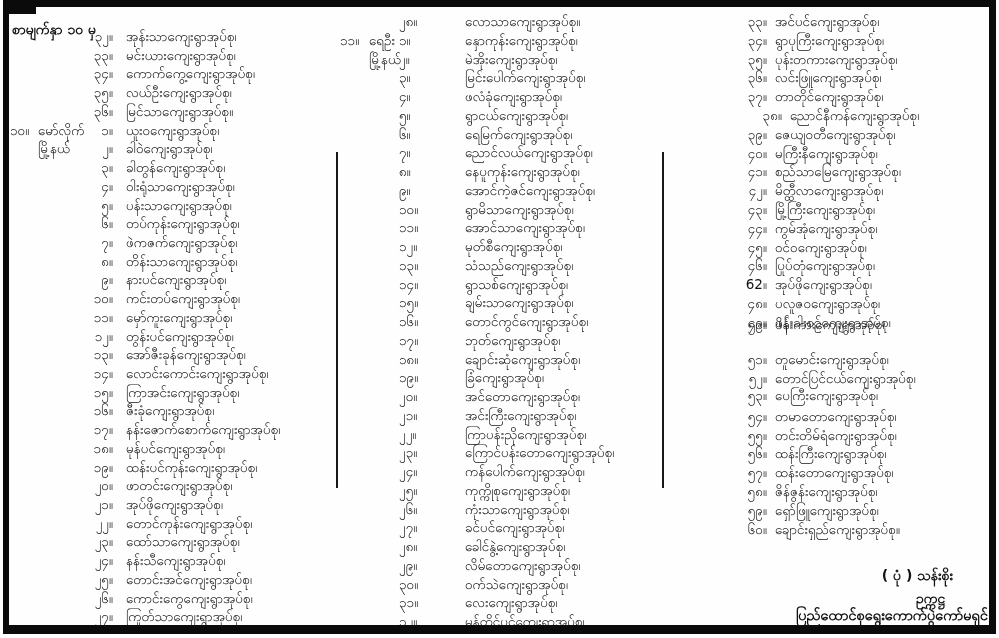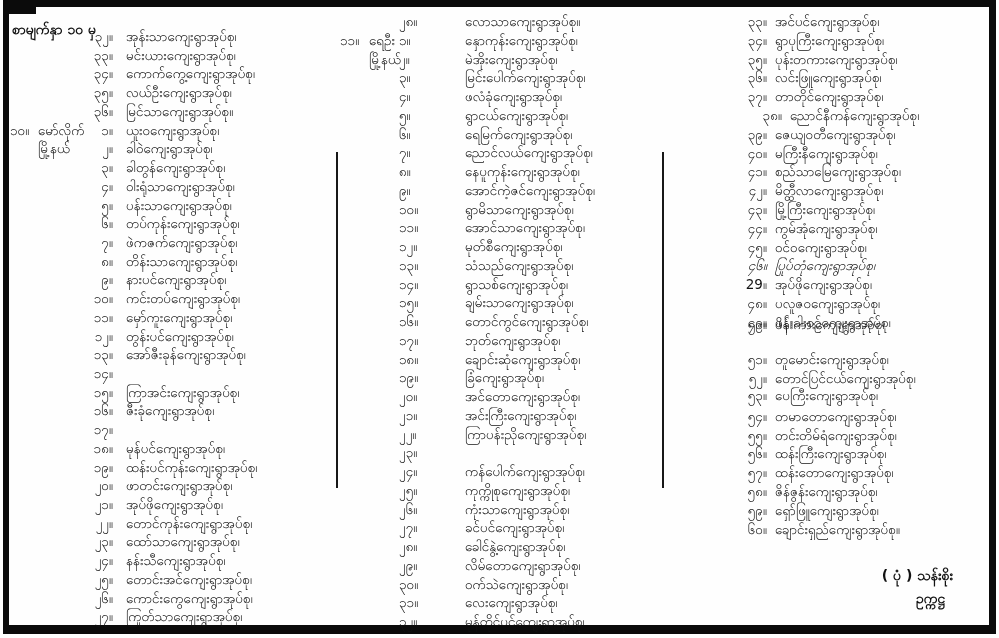--- a/index.html
+++ b/index.html
@@ -122,31 +122,33 @@
       <div class="row c1" style="top: 326.5px;">
         <span class="n">၁၂။</span>
         <span class="v">တွန်းပင်ကျေးရွာအုပ်စု၊</span>
       </div>
       <div class="row c1" style="top: 345.2px;">
         <span class="n">၁၃။</span>
         <span class="v">အော်ဇီးခုန်ကျေးရွာအုပ်စု၊</span>
       </div>
       <div class="row c1" style="top: 364px;">
         <span class="n">၁၄။</span>
+        <span class="v">လောင်းကောင်းကျေးရွာအုပ်စု၊</span>
       </div>
       <div class="row c1" style="top: 382.7px;">
         <span class="n">၁၅။</span>
         <span class="v">ကြာအင်းကျေးရွာအုပ်စု၊</span>
       </div>
       <div class="row c1" style="top: 401.4px;">
         <span class="n">၁၆။</span>
         <span class="v">ဇီးခုံကျေးရွာအုပ်စု၊</span>
       </div>
       <div class="row c1" style="top: 420.1px;">
         <span class="n">၁၇။</span>
+        <span class="v">နန်းဇောက်စောက်ကျေးရွာအုပ်စု၊</span>
       </div>
       <div class="row c1" style="top: 438.8px;">
         <span class="n">၁၈။</span>
         <span class="v">မုန်ပင်ကျေးရွာအုပ်စု၊</span>
       </div>
       <div class="row c1" style="top: 457.6px;">
         <span class="n">၁၉။</span>
         <span class="v">ထန်းပင်ကုန်းကျေးရွာအုပ်စု၊</span>
       </div>
       <div class="row c1" style="top: 476.3px;">
@@ -273,20 +275,21 @@
       <div class="row c2" style="top: 405.8px;">
         <span class="n">၂၁။</span>
         <span class="v">အင်းကြီးကျေးရွာအုပ်စု၊</span>
       </div>
       <div class="row c2" style="top: 424.5px;">
         <span class="n">၂၂။</span>
         <span class="v">ကြာပန်းညိုကျေးရွာအုပ်စု၊</span>
       </div>
       <div class="row c2" style="top: 443.3px;">
         <span class="n">၂၃။</span>
+        <span class="v">ကြောင်ပန်းတောကျေးရွာအုပ်စု၊</span>
       </div>
       <div class="row c2" style="top: 462px;">
         <span class="n">၂၄။</span>
         <span class="v">ကန်ပေါက်ကျေးရွာအုပ်စု၊</span>
       </div>
       <div class="row c2" style="top: 480.8px;">
         <span class="n">၂၅။</span>
         <span class="v">ကုက္ကိုစုကျေးရွာအုပ်စု၊</span>
       </div>
       <div class="row c2" style="top: 499.5px;">
@@ -364,26 +367,26 @@
         <span class="v">မြို့ကြီးကျေးရွာအုပ်စု၊</span>
       </div>
       <div class="row c3" style="top: 218.8px;">
         <span class="n">၄၄။</span>
         <span class="v">ကွမ်အုံကျေးရွာအုပ်စု၊</span>
       </div>
       <div class="row c3" style="top: 237.6px;">
         <span class="n">၄၅။</span>
         <span class="v">ဝင်ဝကျေးရွာအုပ်စု၊</span>
       </div>
-      <div class="row c3" style="top: 256.4px; font-style: italic;">
+      <div class="row c3" style="top: 256.4px;">
         <span class="n">၄၆။</span>
         <span class="v">ပြုပ်တုံကျေးရွာအုပ်စု၊</span>
       </div>
       <div class="row c3" style="top: 275.2px;">
-        <span class="n">29။</span>
+        <span class="n">62။</span>
         <span class="v">အုပ်ဖိုကျေးရွာအုပ်စု၊</span>
       </div>
       <div class="row c3" style="top: 294px;">
         <span class="n">၄၈။</span>
         <span class="v">ပလူဇဝကျေးရွာအုပ်စု၊</span>
       </div>
       <div class="row c3" style="top: 312.8px;">
         <span class="n">၄၉။</span>
         <span class="v">ဖန်းခါးစဉ်ကျေးရွာအုပ်စု၊</span>
       </div>
@@ -431,13 +434,14 @@
         <span class="n">၆၀။</span>
         <span class="v">ချောင်းရှည်ကျေးရွာအုပ်စု။</span>
       </div>
     </div>
 
   <div class="divider d1"></div>
   <div class="divider d2"></div>
 
   <div class="signature-line sig-name">( ပုံ ) သန်းစိုး</div>
   <div class="signature-line sig-title">ဥက္ကဋ္ဌ</div>
+  <div class="signature-line sig-org">ပြည်ထောင်စုရွေးကောက်ပွဲကော်မရှင်</div>
 </div>
 
 </body></html>

